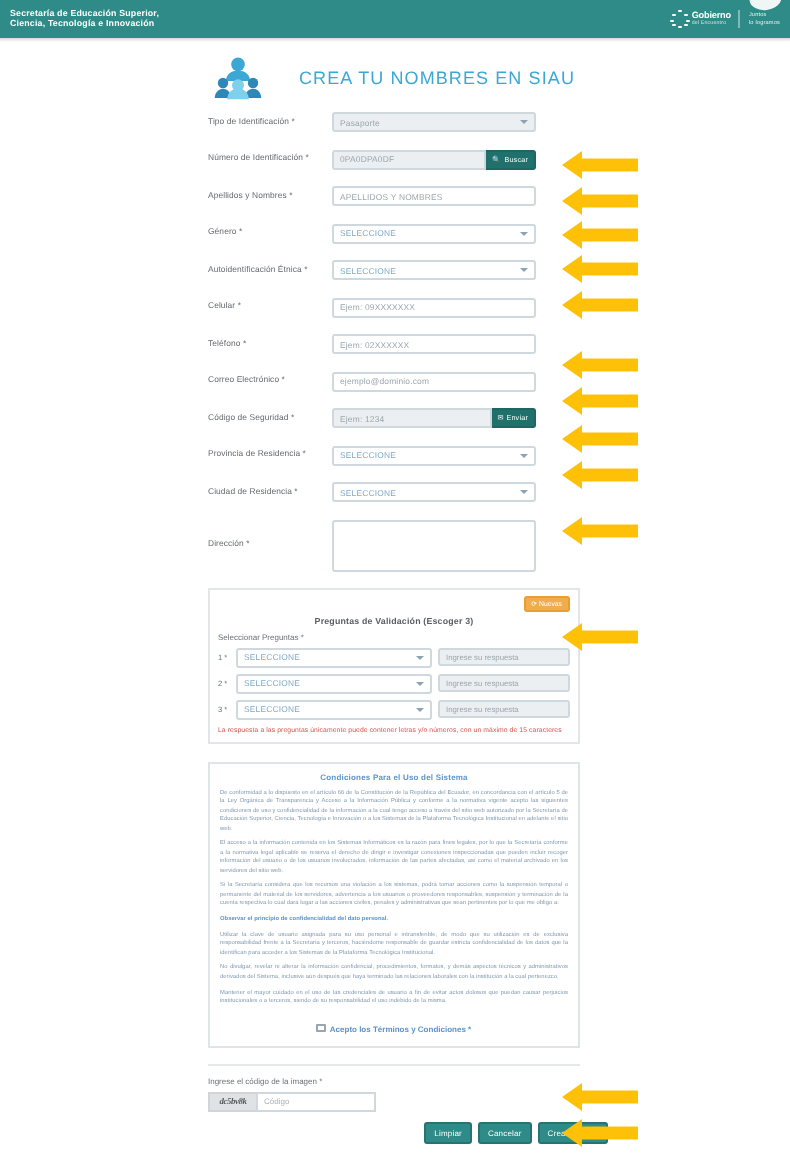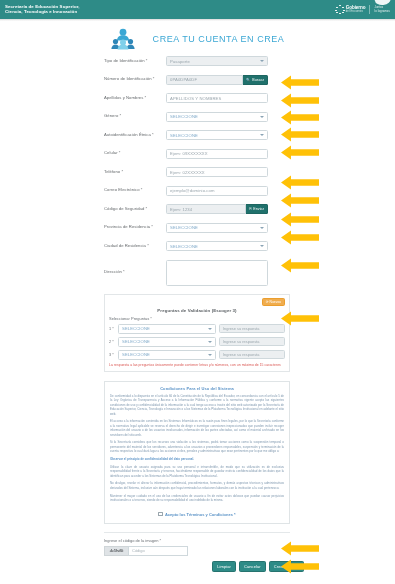--- a/index.html
+++ b/index.html
@@ -219,21 +219,21 @@
         <circle cx="12" cy="4.2" r="3.4" fill="#3ba7d4"></circle>
         <path d="M6 12.5c0-3.3 2.7-5.2 6-5.2s6 1.9 6 5.2z" fill="#3ba7d4"></path>
         <circle cx="4.5" cy="13.5" r="2.6" fill="#2f87b8"></circle>
         <path d="M0.4 21c0-2.6 1.9-4.6 4.1-4.6s4.1 2 4.1 4.6z" fill="#2f87b8"></path>
         <circle cx="19.5" cy="13.5" r="2.6" fill="#2f87b8"></circle>
         <path d="M15.4 21c0-2.6 1.9-4.6 4.1-4.6s4.1 2 4.1 4.6z" fill="#2f87b8"></path>
         <circle cx="12" cy="14.6" r="3" fill="#7fd0ea"></circle>
         <path d="M6.6 21.6c0-3 2.4-5.3 5.4-5.3s5.4 2.3 5.4 5.3z" fill="#7fd0ea"></path>
       </svg>
     </div>
-    <div class="page-title">CREA TU CUENTA EN CREA</div>
+    <div class="page-title">CREA TU NOMBRES EN SIAU</div>
   </div>
 
   <div class="form">
 
     <div class="row">
       <div class="lbl">Tipo de Identificación *</div>
       <div class="ctrl">
         <div class="sel readonly">
           <span>Pasaporte</span>
           <span class="cv"></span>

